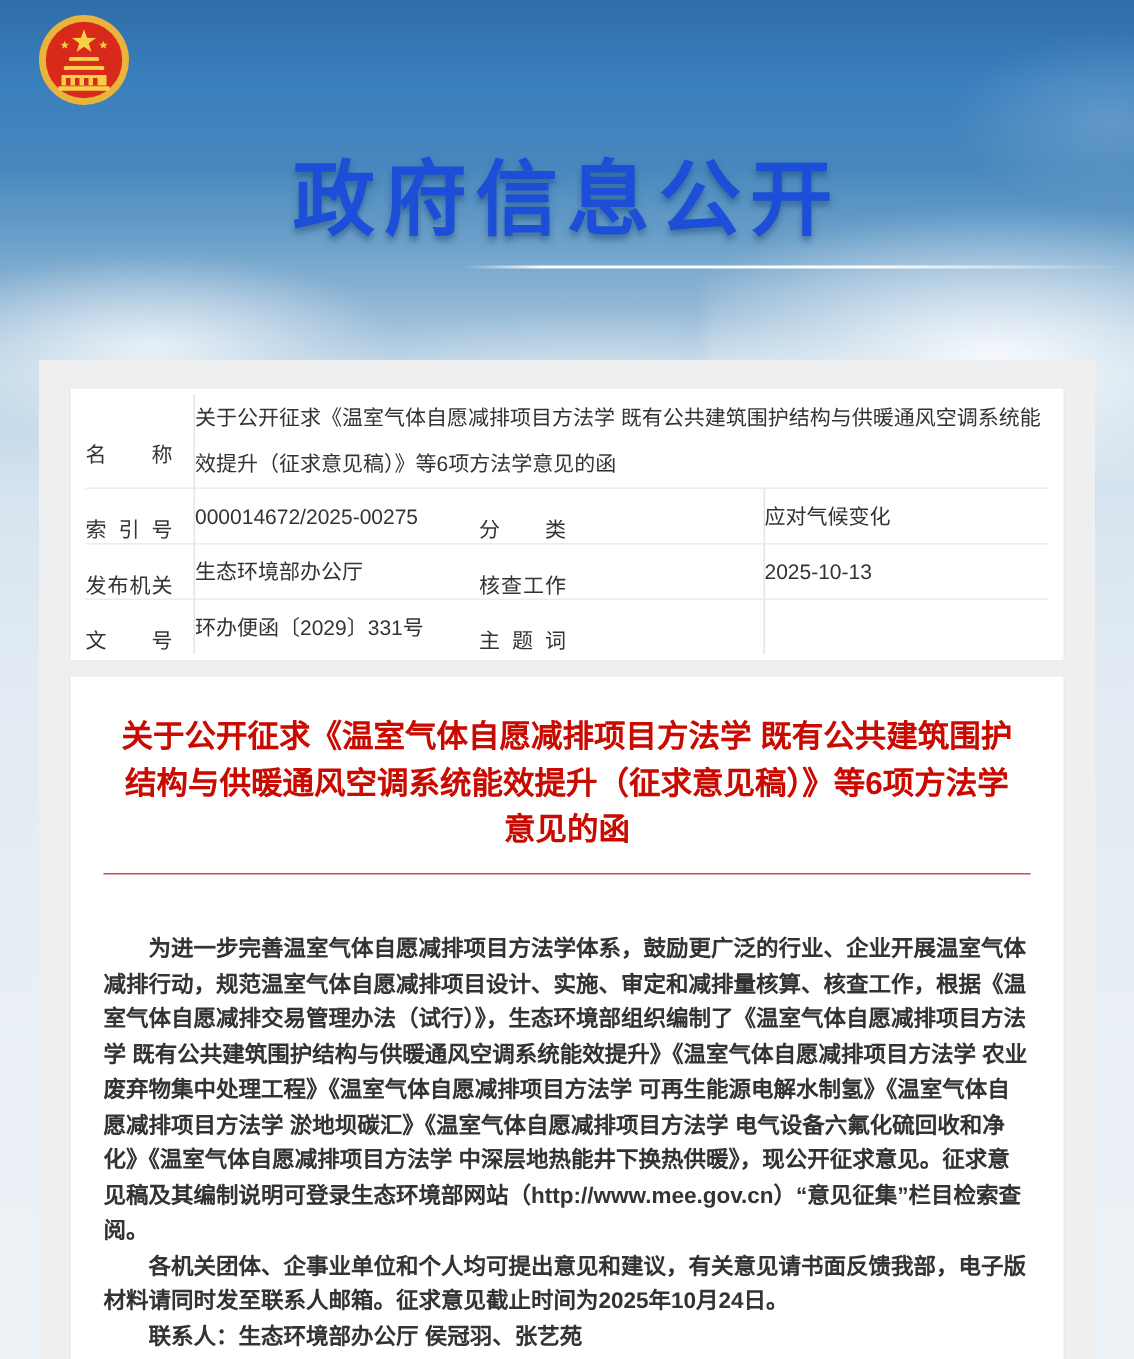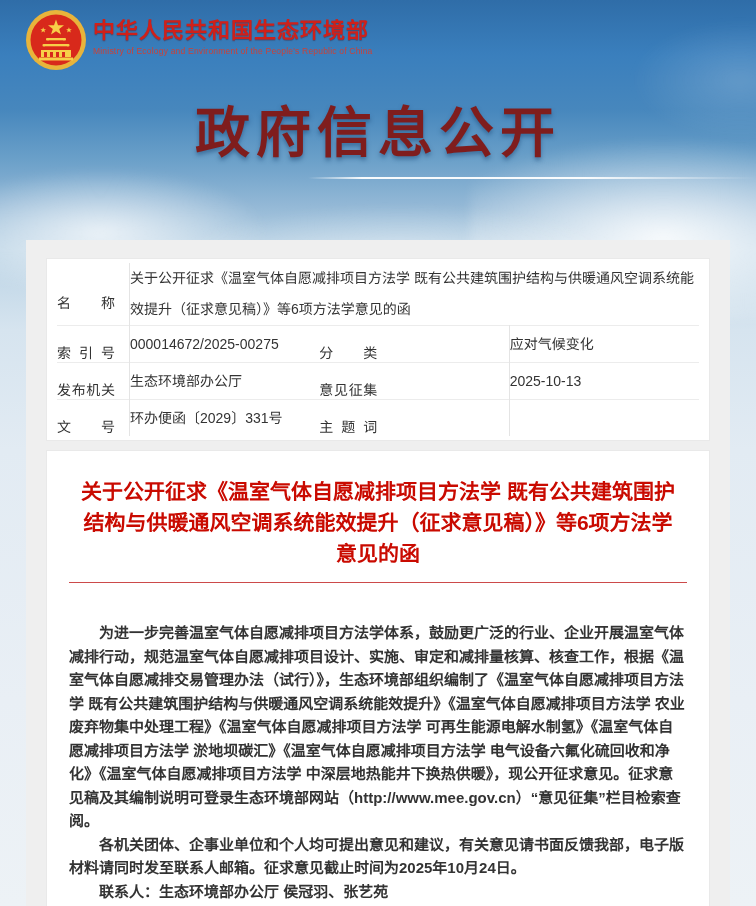--- a/index.html
+++ b/index.html
@@ -24,21 +24,21 @@
   
   .site-header{position:absolute;left:0;top:0;width:756px;height:75px;display:flex;align-items:center;z-index:3;}
   .emblem{width:62px;height:62px;margin:4px 6px 0 25px;flex:0 0 auto;}
   .brand{display:flex;flex-direction:column;line-height:1.15;cursor:pointer;}
   .brand-cn{font-size:22px;font-weight:bold;color:#cf201a;letter-spacing:1px;
     text-shadow:0 1px 1px rgba(80,0,0,.35);}
   .brand-en{font-size:8.5px;color:#c9423a;margin-top:3px;letter-spacing:.2px;}
 
   
   .banner{position:absolute;left:0;top:88px;width:756px;text-align:center;z-index:2;}
-  .banner-title{display:inline-block;font-size:55px;font-weight:bold;color:#7f1d1d;
+  .banner-title{display:inline-block;font-size:55px;font-weight:bold;color:#1d4ed8;
     letter-spacing:6px;text-shadow:0 3px 4px rgba(25,70,115,.5);}
   .banner-line{position:absolute;left:308px;top:177px;width:448px;height:2px;z-index:2;
     background:linear-gradient(90deg,rgba(255,255,255,0),rgba(255,255,255,.95) 12%,rgba(255,255,255,.95) 62%,rgba(255,255,255,.15) 92%,rgba(255,255,255,0));}
 
   
   .main-wrap{position:absolute;left:26px;top:240px;width:704px;height:666px;
     background:#efefef;z-index:4;box-sizing:border-box;padding:18px 20px 0 20px;}
   .card{background:#ffffff;border:1px solid #e9e9e9;box-sizing:border-box;}
 
   
@@ -86,24 +86,20 @@
     <rect x="24" y="31.6" width="14" height="3" fill="#d8291b"></rect>
     <rect x="17.5" y="35" width="27" height="2.6" rx="1" fill="#f7cf48"></rect>
     <rect x="20" y="37.6" width="22" height="3.4" fill="#d8291b"></rect>
     <rect x="16" y="41" width="30" height="7" fill="#f7cf48"></rect>
     <rect x="19" y="43" width="3" height="5" fill="#d8291b"></rect>
     <rect x="25" y="43" width="3" height="5" fill="#d8291b"></rect>
     <rect x="31" y="43" width="3" height="5" fill="#d8291b"></rect>
     <rect x="37" y="43" width="3" height="5" fill="#d8291b"></rect>
     <rect x="14" y="48.5" width="34" height="3" fill="#f7cf48"></rect>
   </svg>
-  <div class="brand">
-    <span class="brand-cn">中华人民共和国生态环境部</span>
-    <span class="brand-en">Ministry of Ecology and Environment of the People's Republic of China</span>
-  </div>
 </header>
 
 <section class="banner">
   <span class="banner-title">政府信息公开</span>
 </section>
 <div class="banner-line"></div>
 
 <main class="main-wrap">
 
   <div class="card meta-card">
@@ -124,21 +120,21 @@
           <span class="lbl">分类</span>
         </td>
         <td class="valcell">应对气候变化</td>
       </tr>
       <tr class="pair">
         <td class="lblcell">
           <span class="lbl">发布机关</span>
         </td>
         <td class="valcell v1">生态环境部办公厅</td>
         <td class="lblcell l2">
-          <span class="lbl">意见征集</span>
+          <span class="lbl">核查工作</span>
         </td>
         <td class="valcell">2025-10-13</td>
       </tr>
       <tr class="pair">
         <td class="lblcell">
           <span class="lbl">文号</span>
         </td>
         <td class="valcell v1">环办便函〔2029〕331号</td>
         <td class="lblcell l2">
           <span class="lbl">主题词</span>

